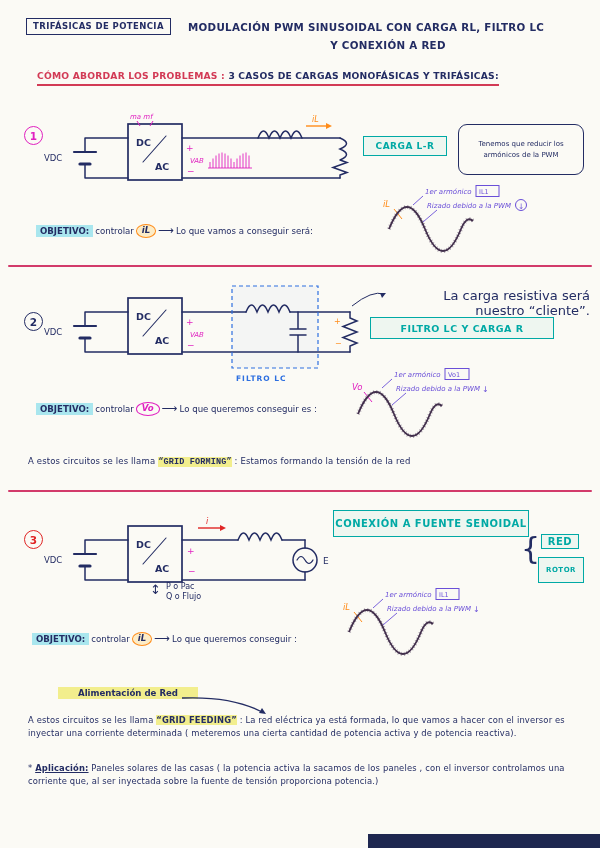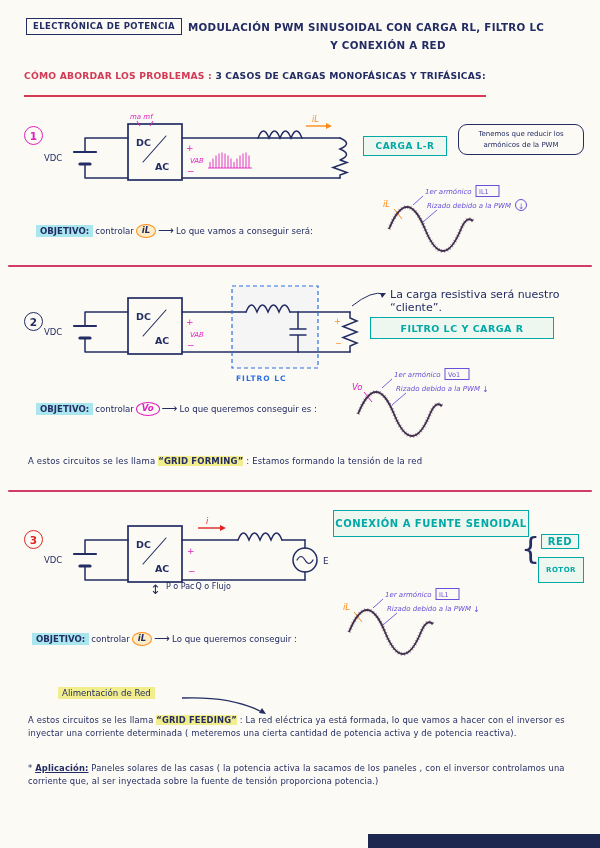--- a/index.html
+++ b/index.html
@@ -4,50 +4,50 @@
 <style>
   * { margin:0; padding:0; box-sizing:border-box; }
   html,body { background:#e9e9e6; }
   body { font-family:"DejaVu Sans", sans-serif; }
   .page { position:relative; width:600px; height:848px; margin:0 auto;
           background:#fbfaf5; overflow:hidden; color:#232c63; }
   .abs { position:absolute; }
   .badge { border:1.7px solid #232c63; padding:2px 6px 3px; font-size:8.5px;
            font-weight:bold; letter-spacing:.4px; color:#232c63; background:#fbfaf5;}
   .title { font-size:10.3px; font-weight:bold; letter-spacing:.3px; color:#232c63; }
-  .subtitle-wrap { border-bottom:2px solid #d23a55; padding-bottom:14px; font-size:9.2px;
-                   font-weight:bold; letter-spacing:.2px; }
+  .subtitle-wrap { border-bottom:2px solid #d23a55; padding-bottom:3px; font-size:9.2px;
+                   font-weight:bold; letter-spacing:.2px;margin-left:13px; }
   .red { color:#d23a55; }
   .num-badge { width:19px; height:19px; border-radius:50%; display:flex; align-items:center;
                justify-content:center; font-size:10.5px; font-weight:bold; border:1.8px solid; }
   .teal-box { border:1.8px solid #00a9a5; color:#00a9a5; font-weight:bold;
               display:flex; align-items:center; justify-content:center;
               letter-spacing:.5px; background:rgba(0,169,165,.05);text-align:center; }
   .note-bubble { border:1.3px solid #232c63; border-radius:9px; font-size:7px;
-                 padding:4px 6px; line-height:1.5; text-align:center; color:#232c63; }
+                 padding:14px 6px; line-height:1.5; text-align:center; color:#232c63; }
   .hl-cyan { background:#a9e6ee; font-weight:bold; padding:1px 4px; color:#232c63; }
   .hl-yellow { background:#f2ee8d; }
   .circ { border:1.7px solid; border-radius:50%; padding:0 5px 1px;
           font-weight:bold; font-style:italic; line-height:1.25; }
   .circ.orange { border-color:#ff8c1a; color:#232c63; background:rgba(255,200,80,.28); }
   .circ.magenta { border-color:#e020c0; color:#e020c0; }
   .objetivo { display:flex; align-items:center; gap:2px; font-size:8.6px; color:#232c63; }
   .arrow-long { font-size:11px; color:#232c63; }
   .divider { height:2.2px; background:#d23a6a; border-radius:2px; }
   .para { font-size:8.4px; line-height:1.58; letter-spacing:.15px; color:#232c63; }
   .wire { stroke:#232c63; fill:none; stroke-width:1.5; stroke-linecap:round; }
   svg text { font-family:"DejaVu Sans", sans-serif; }
   .bottom-bar { background:#1e2750; }
 </style>
 </head>
 <body>
 
 <div class="page">
 
-  <div class="abs badge" style="left:26px;top:18px;">ELECTRÓNICA DE POTENCIA</div>
+  <div class="abs badge" style="left:26px;top:18px;">TRIFÁSICAS DE POTENCIA</div>
   <div class="abs title" style="left:188px;top:21px;width:400px;">MODULACIÓN PWM SINUSOIDAL CON CARGA RL, FILTRO LC</div>
   <div class="abs title" style="left:188px;top:39px;width:400px;text-align:center;">Y CONEXIÓN A RED</div>
   <div class="abs subtitle-wrap" style="left:24px;top:70px;">
     <span class="red">CÓMO ABORDAR LOS PROBLEMAS :</span>
     <span>3 CASOS DE CARGAS MONOFÁSICAS Y TRIFÁSICAS:</span>
   </div>
 
   <div class="abs num-badge" style="left:24px;top:126px;border-color:#e020c0;color:#e020c0;">1</div>
 
   <svg class="abs" style="left:40px;top:110px;" width="330" height="100" viewBox="0 0 330 100">
@@ -119,21 +119,21 @@
     <path class="wire" d="M206,28 q5.5,-14 11,0 q5.5,-14 11,0 q5.5,-14 11,0 q5.5,-14 11,0"></path>
     <path class="wire" d="M258,28 V45 M250,45 H266 M250,51 H266 M258,51 V68"></path>
     <text x="196" y="97" font-size="7.5" font-weight="bold" fill="#2d6fe0" letter-spacing="1">FILTRO LC</text>
     <text x="294" y="40" font-size="8" fill="#ff8c1a">+</text>
     <text x="295" y="62" font-size="8" fill="#ff8c1a">−</text>
     <path class="wire" d="M310,28 V34 l7,3 -14,5.5 14,5.5 -14,5.5 14,5.5 -7,3 V68"></path>
     <path d="M312,22 q20,-16 32,-12" stroke="#232c63" stroke-width="1" fill="none"></path>
     <path d="M346,9 l-6,0 2,5 z" fill="#232c63"></path>
   </svg>
 
-  <div class="abs" style="left:390px;top:288px;width:200px;font-size:11px;color:#232c63;">La carga resistiva será nuestro “cliente”.</div>
+  <div class="abs" style="left:390px;top:288px;width:200px;font-size:13px;color:#232c63;text-align:right;">La carga resistiva será nuestro “cliente”.</div>
 
   <div class="abs teal-box" style="left:370px;top:317px;width:184px;height:22px;font-size:9.5px;">FILTRO LC Y CARGA R</div>
 
   <svg class="abs" style="left:350px;top:366px;" width="180" height="80" viewBox="0 0 180 80">
     <text x="2" y="24" font-size="8.5" font-style="italic" fill="#e020c0">Vo</text>
     <path d="M14,26 l8,10" stroke="#e020c0" stroke-width="1" fill="none"></path>
     <text x="44" y="11" font-size="7" font-style="italic" fill="#6a4fd8">1er armónico</text>
     <rect x="95" y="2.5" width="24" height="11" fill="none" stroke="#6a4fd8" stroke-width="1"></rect>
     <text x="98" y="11" font-size="6.5" fill="#6a4fd8">Vo1</text>
     <path d="M42,13 l-10,9" stroke="#6a4fd8" stroke-width=".9" fill="none"></path>
@@ -147,21 +147,21 @@
   <div class="abs objetivo" style="left:36px;top:402px;">
     <span class="hl-cyan">OBJETIVO:</span>
     <span>controlar</span>
     <span class="circ magenta">Vo</span>
     <span class="arrow-long">⟶</span>
     <span>Lo que queremos conseguir es :</span>
   </div>
 
   <div class="abs para" style="left:28px;top:455px;width:560px;font-size:8.5px;">
     <span>A estos circuitos se les llama</span>
-    <span class="hl-yellow" style="font-weight:bold;">“GRID FORMING”</span>
+    <span class="hl-yellow" style="font-weight:bold;font-family:Liberation Mono, monospace;">“GRID FORMING”</span>
     <span>: Estamos formando la tensión de la red</span>
   </div>
 
   <div class="abs divider" style="left:8px;top:490px;width:584px;"></div>
 
   <div class="abs num-badge" style="left:24px;top:530px;border-color:#e02525;color:#e02525;">3</div>
 
   <svg class="abs" style="left:40px;top:512px;" width="340" height="100" viewBox="0 0 340 100">
     <path class="wire" d="M45,28 H88 M142,28 H198 M242,28 H265 M45,68 H88 M142,68 H265 M45,28 V42 M45,54 V68"></path>
     <path class="wire" style="stroke-width:2.2" d="M34,42 H56"></path>
@@ -178,21 +178,21 @@
     <text x="166" y="12" font-size="8" font-style="italic" fill="#e02525">i</text>
     <path class="wire" d="M198,28 q5.5,-14 11,0 q5.5,-14 11,0 q5.5,-14 11,0 q5.5,-14 11,0"></path>
     <path class="wire" d="M265,28 V36 M265,60 V68"></path>
     <circle class="wire" cx="265" cy="48" r="12"></circle>
     <path class="wire" style="stroke-width:1.2" d="M257,48 q4,-7 8,0 q4,7 8,0"></path>
     <text x="283" y="52" font-size="9" fill="#232c63">E</text>
   </svg>
 
   <div class="abs" style="left:150px;top:582px;display:flex;gap:5px;font-size:8px;color:#232c63;">
     <span style="font-size:13px;">↕</span>
-    <span style="display:flex;flex-direction:row;gap:1px;">
+    <span style="display:flex;flex-direction:column;gap:1px;">
       <span>P o Pac</span>
       <span>Q o Flujo</span>
     </span>
   </div>
 
   <div class="abs teal-box" style="left:333px;top:510px;width:196px;height:27px;font-size:10px;">CONEXIÓN A FUENTE SENOIDAL</div>
   <div class="abs" style="left:521px;top:531px;font-size:30px;color:#232c63;font-weight:normal;">{</div>
   <div class="abs teal-box" style="left:541px;top:534px;width:38px;height:15px;font-size:10px;">RED</div>
   <div class="abs teal-box" style="left:538px;top:557px;width:46px;height:26px;font-size:7px;">ROTOR</div>
 
@@ -212,21 +212,21 @@
 
   <div class="abs objetivo" style="left:32px;top:632px;">
     <span class="hl-cyan">OBJETIVO:</span>
     <span>controlar</span>
     <span class="circ orange">iL</span>
     <span class="arrow-long">⟶</span>
     <span>Lo que queremos conseguir :</span>
   </div>
 
   <div class="abs" style="left:58px;top:688px;font-size:8.6px;">
-    <span class="hl-yellow" style="font-weight:normal;color:#232c63;padding:1px 4px;">Alimentación de Red</span>
+    <span class="hl-yellow" style="font-weight:bold;color:#232c63;padding:1px 20px;">Alimentación de Red</span>
   </div>
   <svg class="abs" style="left:180px;top:690px;" width="100" height="28" viewBox="0 0 100 28">
     <path d="M2,8 q50,-2 80,14" stroke="#232c63" stroke-width="1.3" fill="none"></path>
     <path d="M86,24 l-7,-1 3,-5 z" fill="#232c63"></path>
   </svg>
 
   <div class="abs para" style="left:28px;top:714px;width:550px;">
     <span>A estos circuitos se les llama</span>
     <span class="hl-yellow" style="font-weight:bold;">“GRID FEEDING”</span>
     <span>: La red eléctrica ya está formada, lo que vamos a hacer con el inversor es inyectar una corriente determinada ( meteremos una cierta cantidad de potencia activa y de potencia reactiva).</span>

